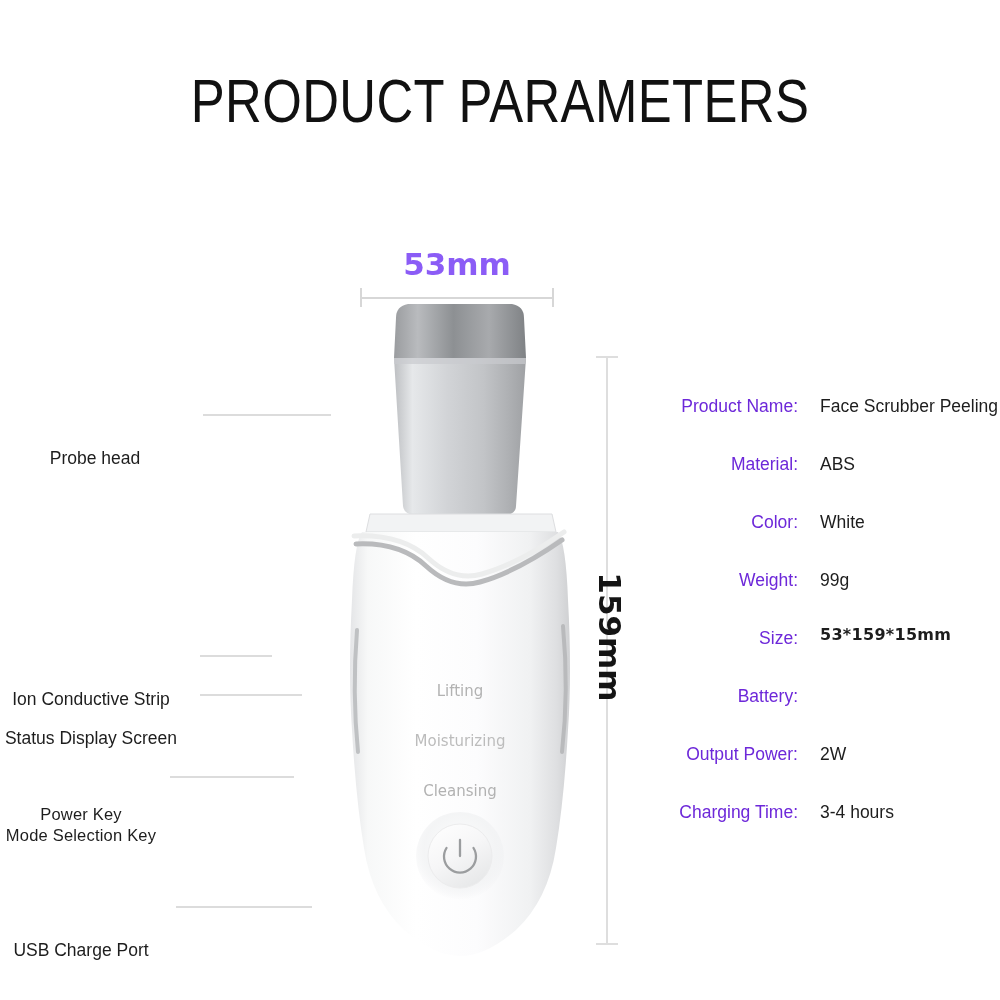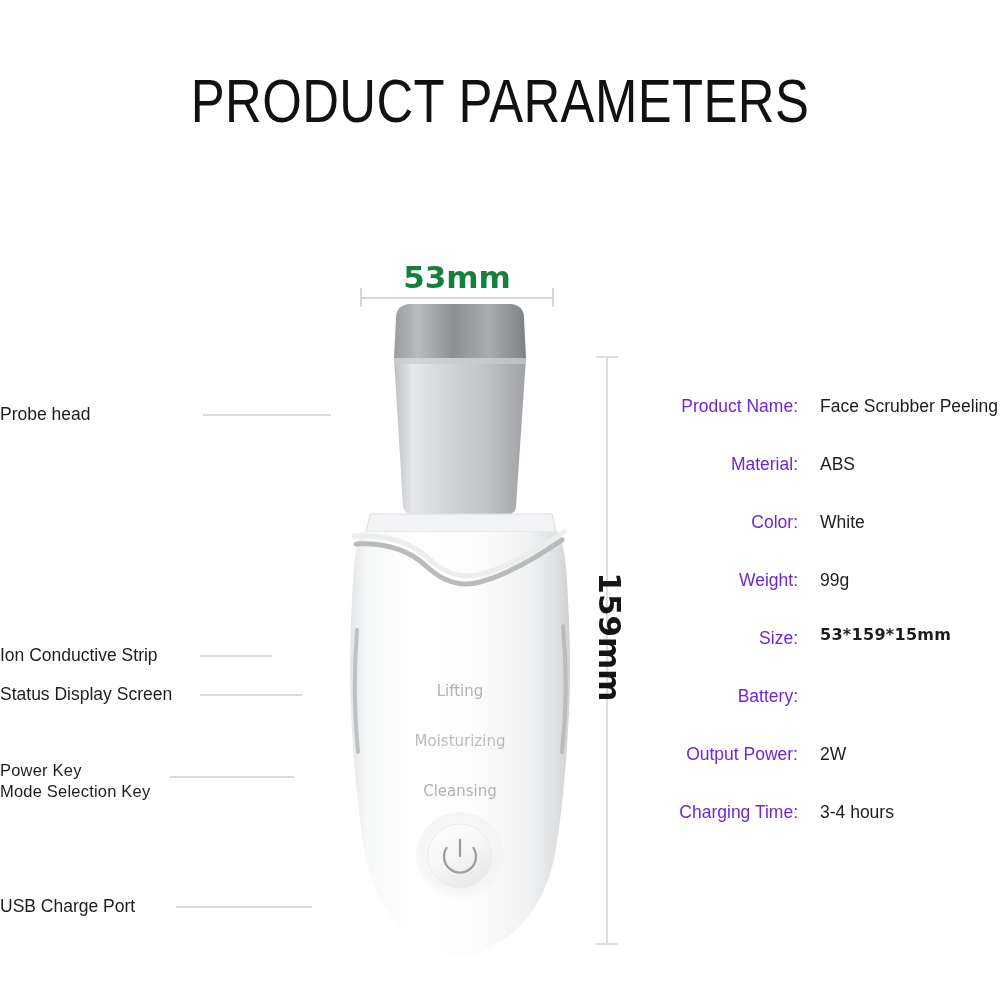--- a/index.html
+++ b/index.html
@@ -31,27 +31,27 @@
     font-family: "Liberation Sans Narrow", "Liberation Sans", sans-serif;
     transform: scaleX(0.82);
     transform-origin: 50% 50%;
     white-space: nowrap;
   }
 
   
   #dim-w-label {
     position: absolute;
     left: 357px;
-    top: 259px;
+    top: 246px;
     width: 200px;
     text-align: center;
     font-size: 31px;
     line-height: 36px;
     font-weight: 700;
-    color: #15803d;
+    color: #8b5cf6;
     font-family: "DejaVu Sans", sans-serif;
     letter-spacing: 0px;
   }
   #dim-w-line {
     position: absolute;
     left: 360px;
     top: 297px;
     width: 194px;
     height: 2px;
     background: #d7d7d7;
@@ -105,25 +105,26 @@
     position: absolute;
     left: 330px;
     top: 300px;
     width: 260px;
     height: 660px;
   }
 
   
   .callout {
     position: absolute;
-    text-align: left;
+    text-align: center;
     font-size: 17.5px;
     line-height: 22px;
     color: #1d1d1d;
     white-space: nowrap;
+    margin-top: 44px;
   }
   .callout-wide {
     font-family: Liberation Sans, sans-serif;
     font-size: 16.5px;
     line-height: 21px;
     letter-spacing: 0.2px;
   }
   .leader {
     position: absolute;
     height: 2px;

